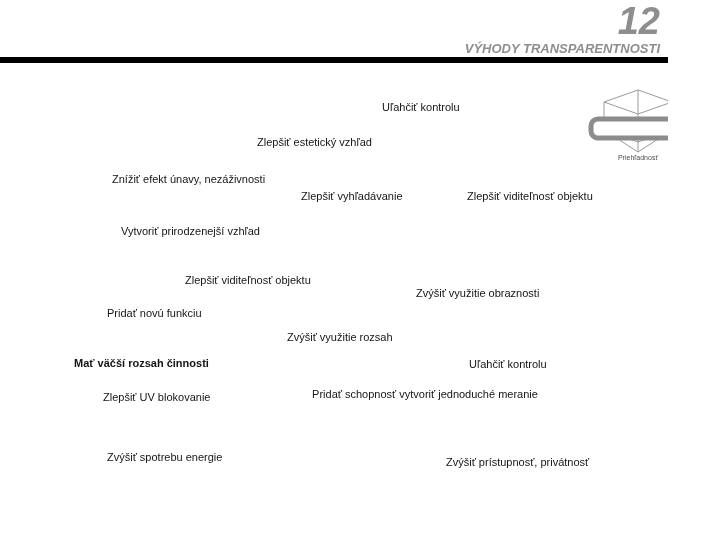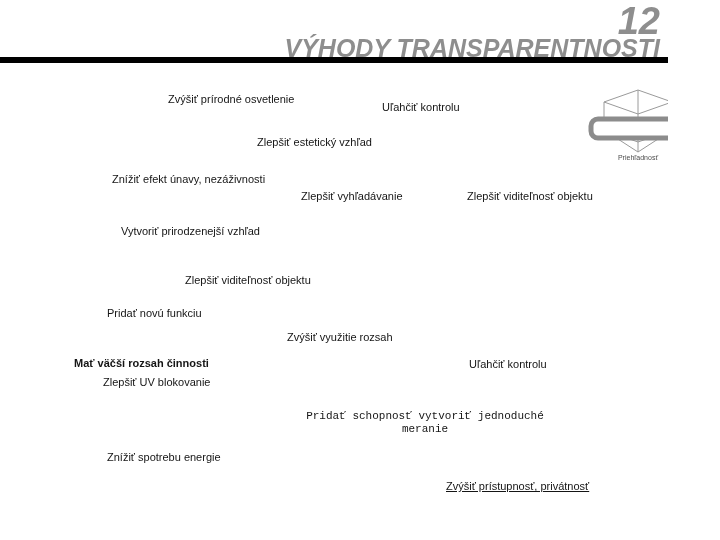--- a/index.html
+++ b/index.html
@@ -23,21 +23,21 @@
     line-height: 38px;
     font-weight: bold;
     font-style: italic;
     color: #8e8e8e;
     text-align: right;
   }
   .slide-title {
     position: absolute;
     top: 39px;
     right: 8px;
-    font-size: 25px;
+    font-size: 13px;
     line-height: 19px;
     font-weight: bold;
     font-style: italic;
     color: #8e8e8e;
     text-align: right;
     white-space: nowrap;
   }
   .title-rule {
     position: absolute;
     left: 0;
@@ -78,36 +78,36 @@
 </style>
 </head>
 <body>
 
 <div class="slide">
 
   <div class="slide-number">12</div>
   <div class="slide-title">VÝHODY TRANSPARENTNOSTI</div>
   <div class="title-rule"></div>
 
-  <div class="benefit" style="left:168px; top:93px;">Zvýšiť prírodné osvetlenie</div>
   <div class="benefit" style="left:382px; top:101px;">Uľahčiť kontrolu</div>
   <div class="benefit" style="left:257px; top:136px;">Zlepšiť estetický vzhľad</div>
   <div class="benefit" style="left:112px; top:173px;">Znížiť efekt únavy, nezáživnosti</div>
   <div class="benefit" style="left:301px; top:190px;">Zlepšiť vyhľadávanie</div>
   <div class="benefit" style="left:467px; top:190px;">Zlepšiť viditeľnosť objektu</div>
   <div class="benefit" style="left:121px; top:225px;">Vytvoriť prirodzenejší vzhľad</div>
   <div class="benefit" style="left:185px; top:274px;">Zlepšiť viditeľnosť objektu</div>
+  <div class="benefit" style="left:416px; top:287px;">Zvýšiť využitie obraznosti</div>
   <div class="benefit" style="left:107px; top:307px;text-align:right;">Pridať novú funkciu</div>
   <div class="benefit" style="left:287px; top:331px;">Zvýšiť využitie rozsah</div>
   <div class="benefit" style="left:74px;  top:357px;font-weight:bold;">Mať väčší rozsah činnosti</div>
   <div class="benefit" style="left:469px; top:358px;">Uľahčiť kontrolu</div>
-  <div class="benefit" style="left:103px; top:376px;">Zlepšiť UV blokovanie</div>
-  <div class="benefit wrap" style="left:305px; top:410px; width:240px;font-family:Liberation Mono, monospace;">Pridať schopnosť vytvoriť jednoduché meranie</div>
-  <div class="benefit" style="left:107px; top:451px;">Znížiť spotrebu energie</div>
-  <div class="benefit" style="left:446px; top:480px;text-decoration:underline;">Zvýšiť prístupnosť, privátnosť</div>
+  <div class="benefit" style="left:103px; top:391px;">Zlepšiť UV blokovanie</div>
+  <div class="benefit wrap" style="left:305px; top:388px; width:240px;">Pridať schopnosť vytvoriť jednoduché meranie</div>
+  <div class="benefit" style="left:107px; top:451px;">Zvýšiť spotrebu energie</div>
+  <div class="benefit" style="left:446px; top:456px;">Zvýšiť prístupnosť, privátnosť</div>
 
   <svg class="cube-icon" viewBox="0 0 100 70">
     <g stroke="#9a9a9a" stroke-width="1" fill="none">
 
       <path d="M50 6 L84 18 L50 30 L16 18 Z"></path>
 
       <line x1="16" y1="18" x2="16" y2="46"></line>
       <line x1="84" y1="18" x2="84" y2="46"></line>
       <line x1="50" y1="6" x2="50" y2="68"></line>
 

